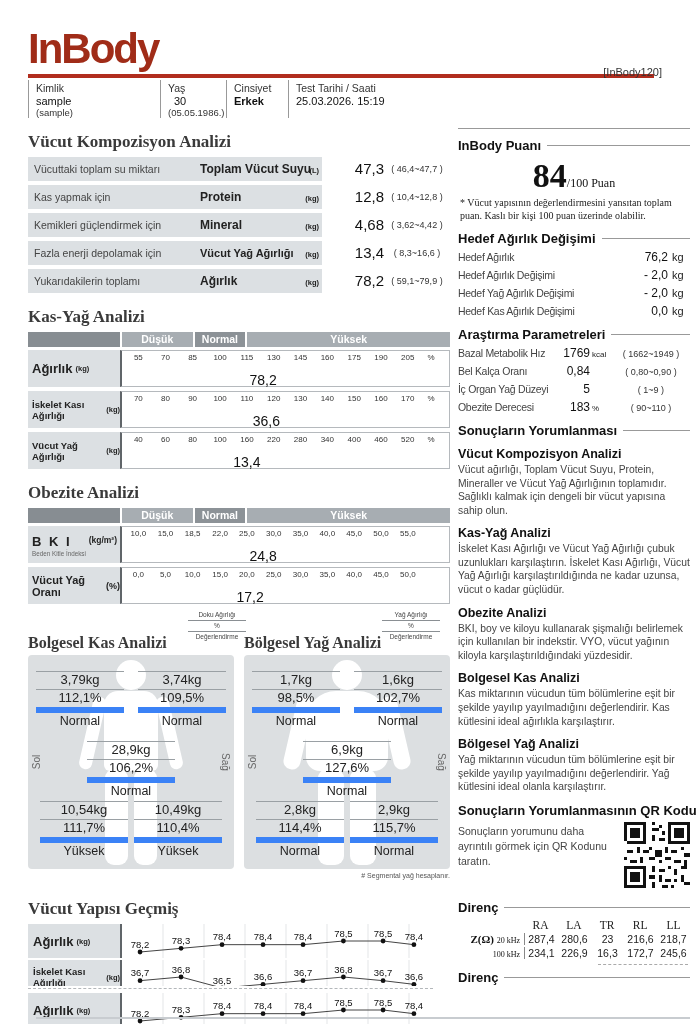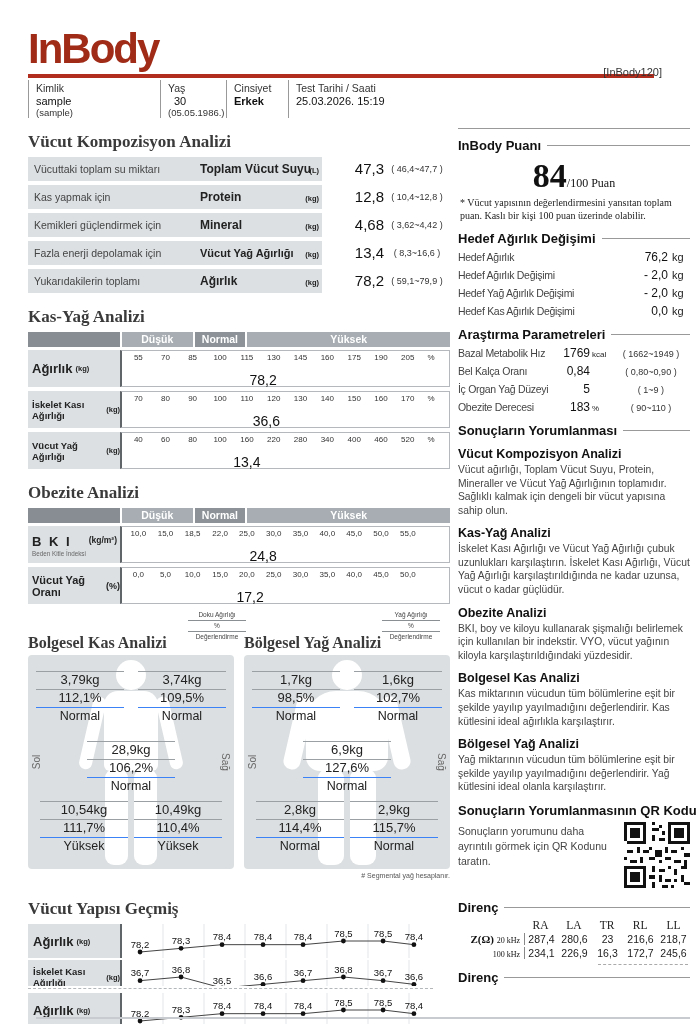--- a/index.html
+++ b/index.html
@@ -80,21 +80,21 @@
   .f-arml{top:41px;left:50%;margin-left:-45px;width:13px;height:74px;border-radius:8px;transform:rotate(13deg)}
   .f-armr{top:41px;left:50%;margin-left:32px;width:13px;height:74px;border-radius:8px;transform:rotate(-13deg)}
   .f-arml.fat{margin-left:-57px;width:17px}
   .f-armr.fat{margin-left:40px;width:17px}
   .f-legl{top:114px;left:50%;margin-left:-26px;width:23px;height:96px;border-radius:9px}
   .f-legr{top:114px;left:50%;margin-left:3px;width:23px;height:96px;border-radius:9px}
   .f-legl.fat{margin-left:-29px;width:26px}
   .f-legr.fat{margin-left:3px;width:26px}
   .vg{position:absolute;width:88px;text-align:center;font-size:12.5px;line-height:1.3;z-index:2;color:#222}
   .vg .kg{border-top:1px solid #9aa0a4;border-bottom:1px solid #9aa0a4;font-size:13px}
-  .vg .pct{border-bottom:1px solid #3b82f6;font-size:13px}
+  .vg .pct{border-bottom:6px solid #3b82f6;font-size:13px}
   .vg .st{font-size:12.5px}
   .vg.arm-l{left:8px;top:16px}.vg.arm-r{right:8px;top:16px}
   .vg.trunk{left:50%;transform:translateX(-50%);top:86px}
   .vg.leg-l{left:12px;top:146px}.vg.leg-r{right:12px;top:146px}
   .solsag{position:absolute;top:50%;font-size:10px;color:#666;writing-mode:vertical-rl;z-index:2}
   .solsag.sol{left:3px;transform:rotate(180deg) translateY(50%)}
   .solsag.sag{right:3px;transform:translateY(-50%)}
   .segnote{text-align:right;font-size:7px;color:#555;margin-top:3px}
 
   

